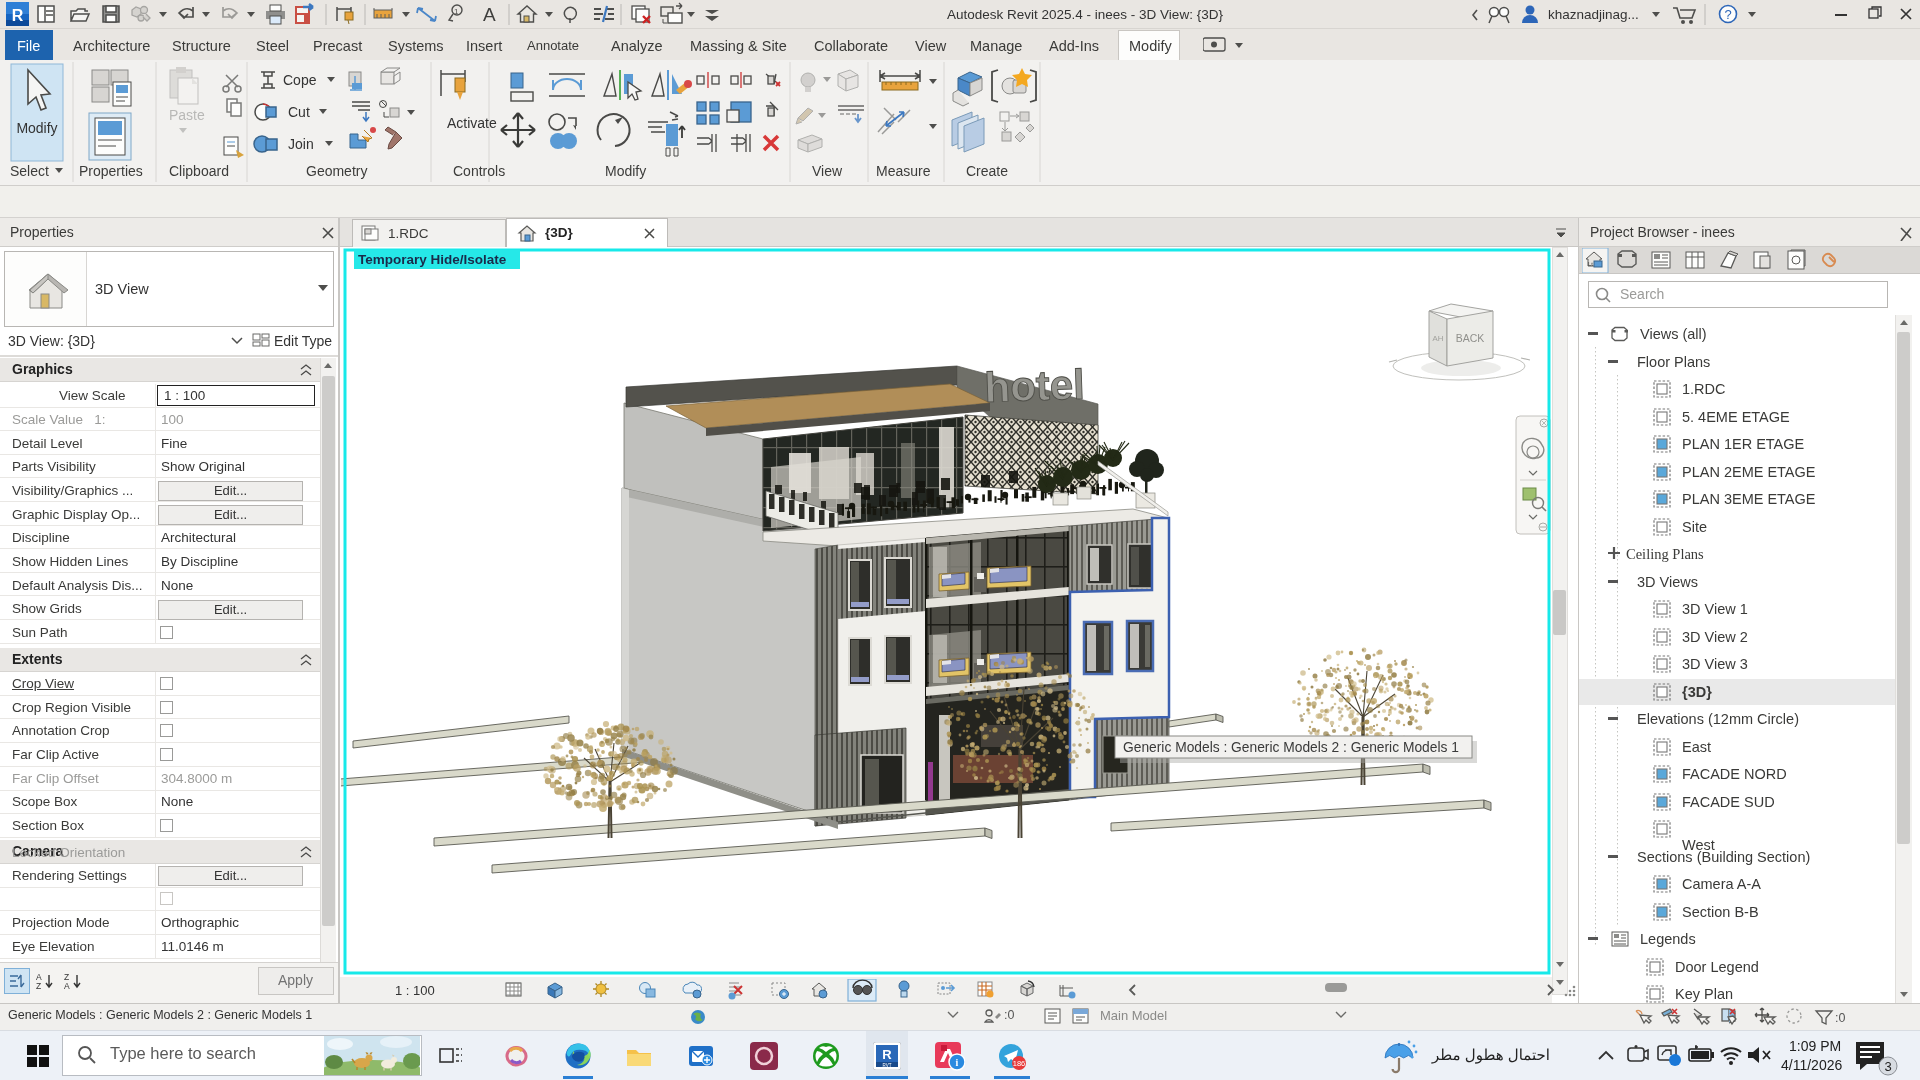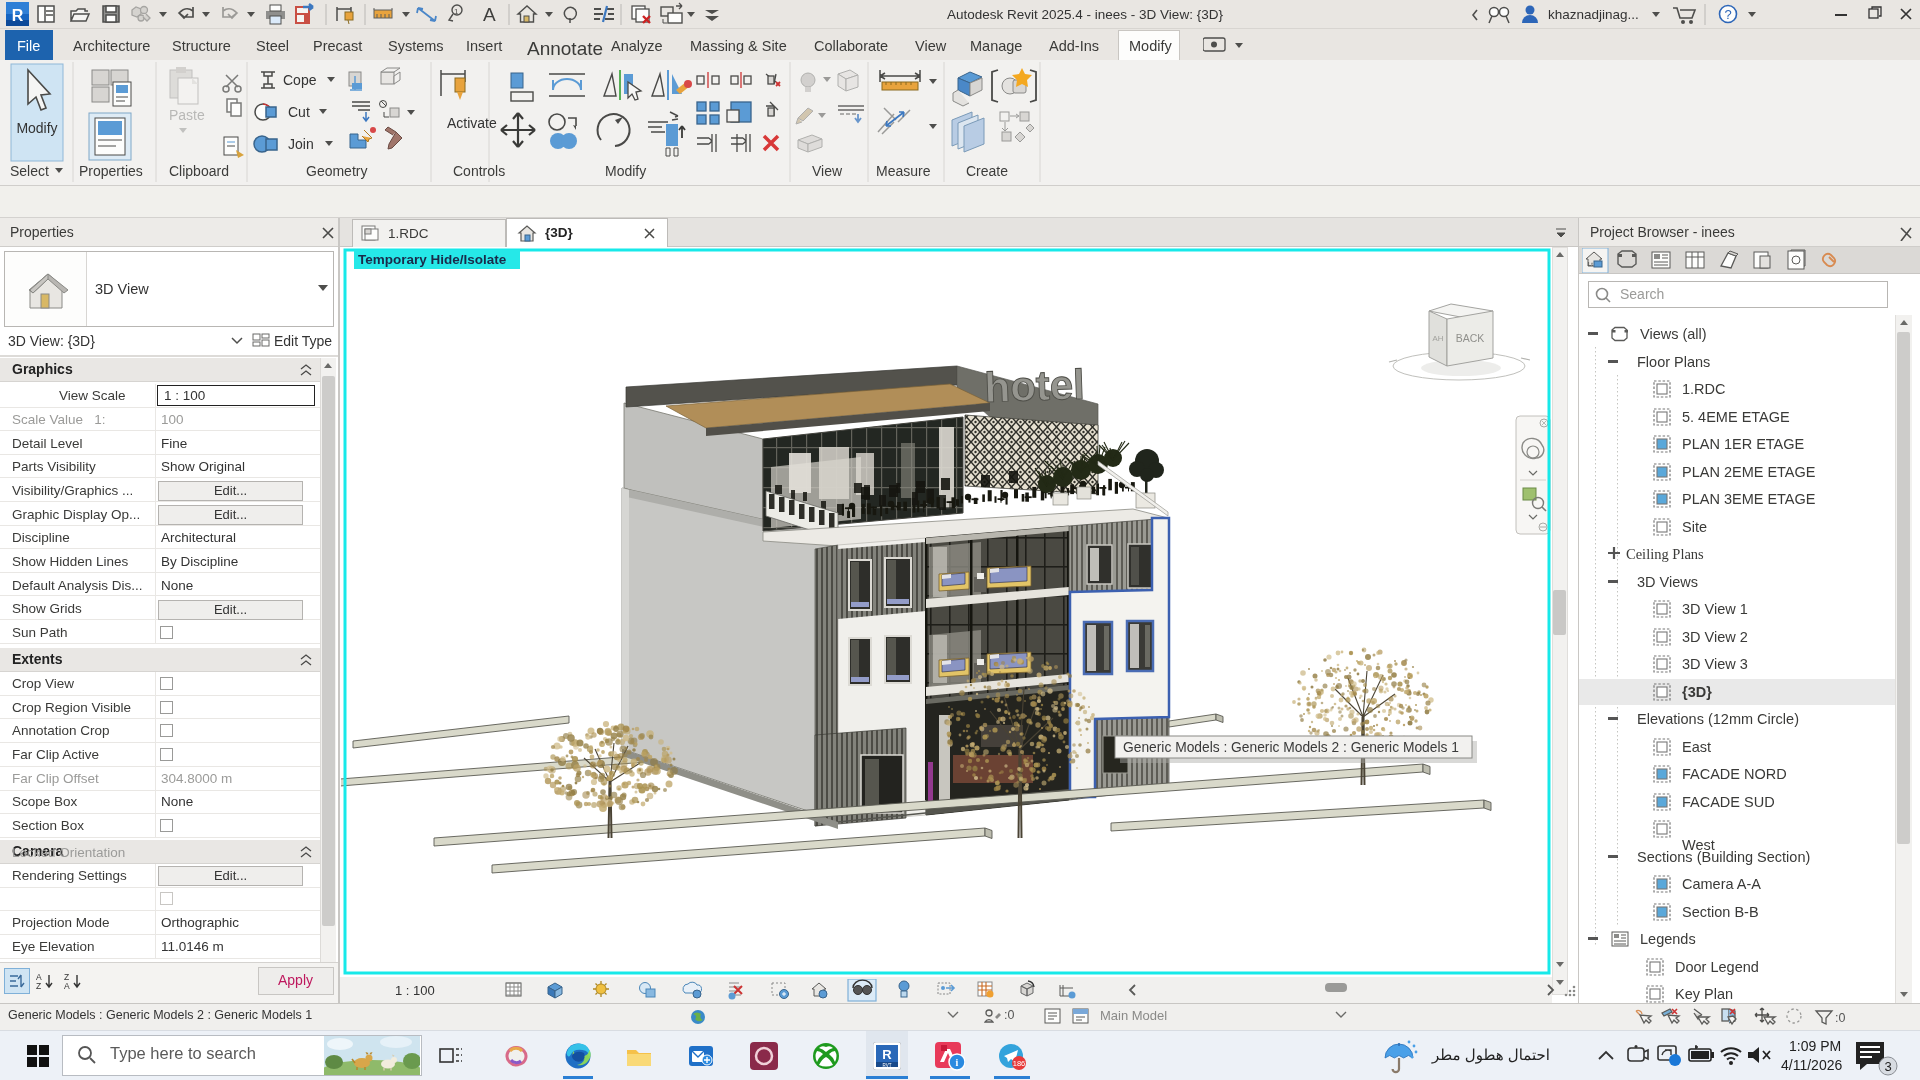--- a/index.html
+++ b/index.html
@@ -120,21 +120,21 @@
 <div class="ab" id="tabrow" style="left:0;top:29px;width:1920px;height:31px;background:#e9e6e2;"></div>
 <div class="ab" style="left:5px;top:30px;width:48px;height:30px;background:#1d63ae;"></div>
 <div class="tx" style="left:17px;top:38px;font-size:14.5px;color:#fff;">File</div>
 <div class="ab" style="left:1118px;top:30px;width:62px;height:30px;background:#fdfdfc;border:1px solid #c9c6c2;border-bottom:none;"></div>
 <div class="tx" style="left:73px;top:38px;font-size:14.5px;color:#3a3a38;">Architecture</div>
 <div class="tx" style="left:172px;top:38px;font-size:14.5px;color:#3a3a38;">Structure</div>
 <div class="tx" style="left:256px;top:38px;font-size:14.5px;color:#3a3a38;">Steel</div>
 <div class="tx" style="left:313px;top:38px;font-size:14.5px;color:#3a3a38;">Precast</div>
 <div class="tx" style="left:388px;top:38px;font-size:14.5px;color:#3a3a38;">Systems</div>
 <div class="tx" style="left:466px;top:38px;font-size:14.5px;color:#3a3a38;">Insert</div>
-<div class="tx" style="left:527px;top:38px;font-size:19px;color:#3a3a38;">Annotate</div>
+<div class="tx" style="left:527px;top:38px;font-size:13px;color:#3a3a38;">Annotate</div>
 <div class="tx" style="left:611px;top:38px;font-size:14.5px;color:#3a3a38;">Analyze</div>
 <div class="tx" style="left:690px;top:38px;font-size:14.5px;color:#3a3a38;">Massing &amp; Site</div>
 <div class="tx" style="left:814px;top:38px;font-size:14.5px;color:#3a3a38;">Collaborate</div>
 <div class="tx" style="left:915px;top:38px;font-size:14.5px;color:#3a3a38;">View</div>
 <div class="tx" style="left:970px;top:38px;font-size:14.5px;color:#3a3a38;">Manage</div>
 <div class="tx" style="left:1049px;top:38px;font-size:14.5px;color:#3a3a38;">Add-Ins</div>
 <div class="tx" style="left:1129px;top:38px;font-size:14.5px;color:#3a3a38;">Modify</div>
 <svg class="ab" style="left:1203px;top:36px;" width="46" height="18" viewBox="0 0 46 18">
  <rect x="0" y="2" width="22" height="13" rx="2" fill="none" stroke="#4e4e4c" stroke-width="1.3"></rect>
       <circle cx="11" cy="8.5" r="3" fill="#4e4e4c"></circle>
@@ -424,21 +424,21 @@
 <div class="pl" style="top:601px;">Show Grids</div>
     <div class="pbtn" style="top:600px;">Edit...</div>
 <div class="pl" style="top:625px;">Sun Path</div>
     <div class="pcb" style="top:626px;"></div>
 <div class="phead" style="top:648px;">
       <span class="pht">Extents</span>
     </div>
 <svg class="ab" style="left:298px;top:653px;" width="16" height="14">
       <path d="M3 6 l5 -4 l5 4 M3 12 l5 -4 l5 4" stroke="#4a4a48" fill="none" stroke-width="1.3"></path>
     </svg>
-<div class="pl" style="top:676px;">Crop View</div>
+<div class="pl" style="top:676px;text-decoration:underline;">Crop View</div>
     <div class="pcb" style="top:677px;"></div>
 <div class="pl" style="top:700px;">Crop Region Visible</div>
     <div class="pcb" style="top:701px;"></div>
 <div class="pl" style="top:723px;">Annotation Crop</div>
     <div class="pcb" style="top:724px;"></div>
 <div class="pl" style="top:747px;">Far Clip Active</div>
     <div class="pcb" style="top:748px;"></div>
 <div class="plg" style="top:771px;">Far Clip Offset</div>
     <div class="pvg" style="top:771px;">304.8000 m</div>
 <div class="pl" style="top:794px;">Scope Box</div>
@@ -476,21 +476,21 @@
       <text x="0" y="8" font-size="8.5" fill="#333" font-family="Liberation Sans">A</text>
       <text x="0" y="17" font-size="8.5" fill="#333" font-family="Liberation Sans">Z</text>
       <path d="M13 3 v11 M10 11 l3 4 l3 -4" stroke="#333" stroke-width="1.4" fill="none"></path>
     </svg>
 <svg class="ab" style="left:64px;top:972px;" width="20" height="18" viewBox="0 0 20 18">
       <text x="0" y="8" font-size="8.5" fill="#333" font-family="Liberation Sans">Z</text>
       <text x="0" y="17" font-size="8.5" fill="#333" font-family="Liberation Sans">A</text>
       <path d="M13 3 v11 M10 11 l3 4 l3 -4" stroke="#333" stroke-width="1.4" fill="none"></path>
     </svg>
 <div class="ab" style="left:258px;top:967px;width:76px;height:28px;background:#eeedeb;border:1px solid #c8c6c3;"></div>
-<div class="tx" style="left:278px;top:972px;font-size:14px;color:#be185d;text-align:center;">Apply</div>
+<div class="tx" style="left:278px;top:972px;font-size:14px;color:#737373;text-align:center;">Apply</div>
 
 <div class="ab" id="canvas" style="left:340px;top:218px;width:1238px;height:785px;background:#fff;"></div>
 
 <div class="ab" style="left:340px;top:218px;width:1238px;height:29px;background:#e5e3e0;border-bottom:1px solid #c9c7c4;"></div>
 <div class="ab" style="left:352px;top:219px;width:154px;height:28px;background:#f2f1ef;border:1px solid #bdbbb8;border-bottom:none;"></div>
 <svg class="ab" style="left:360px;top:224px;" width="20" height="18" viewBox="0 0 20 18">
       <rect x="2" y="2" width="13" height="14" fill="#fdfdfc" stroke="#7a7a78"></rect>
       <rect x="5" y="5" width="13" height="11" fill="#fdfdfc" stroke="#7a7a78"></rect>
       <rect x="5" y="5" width="6" height="5" fill="#d8d6d3" stroke="#7a7a78"></rect>
     </svg>

